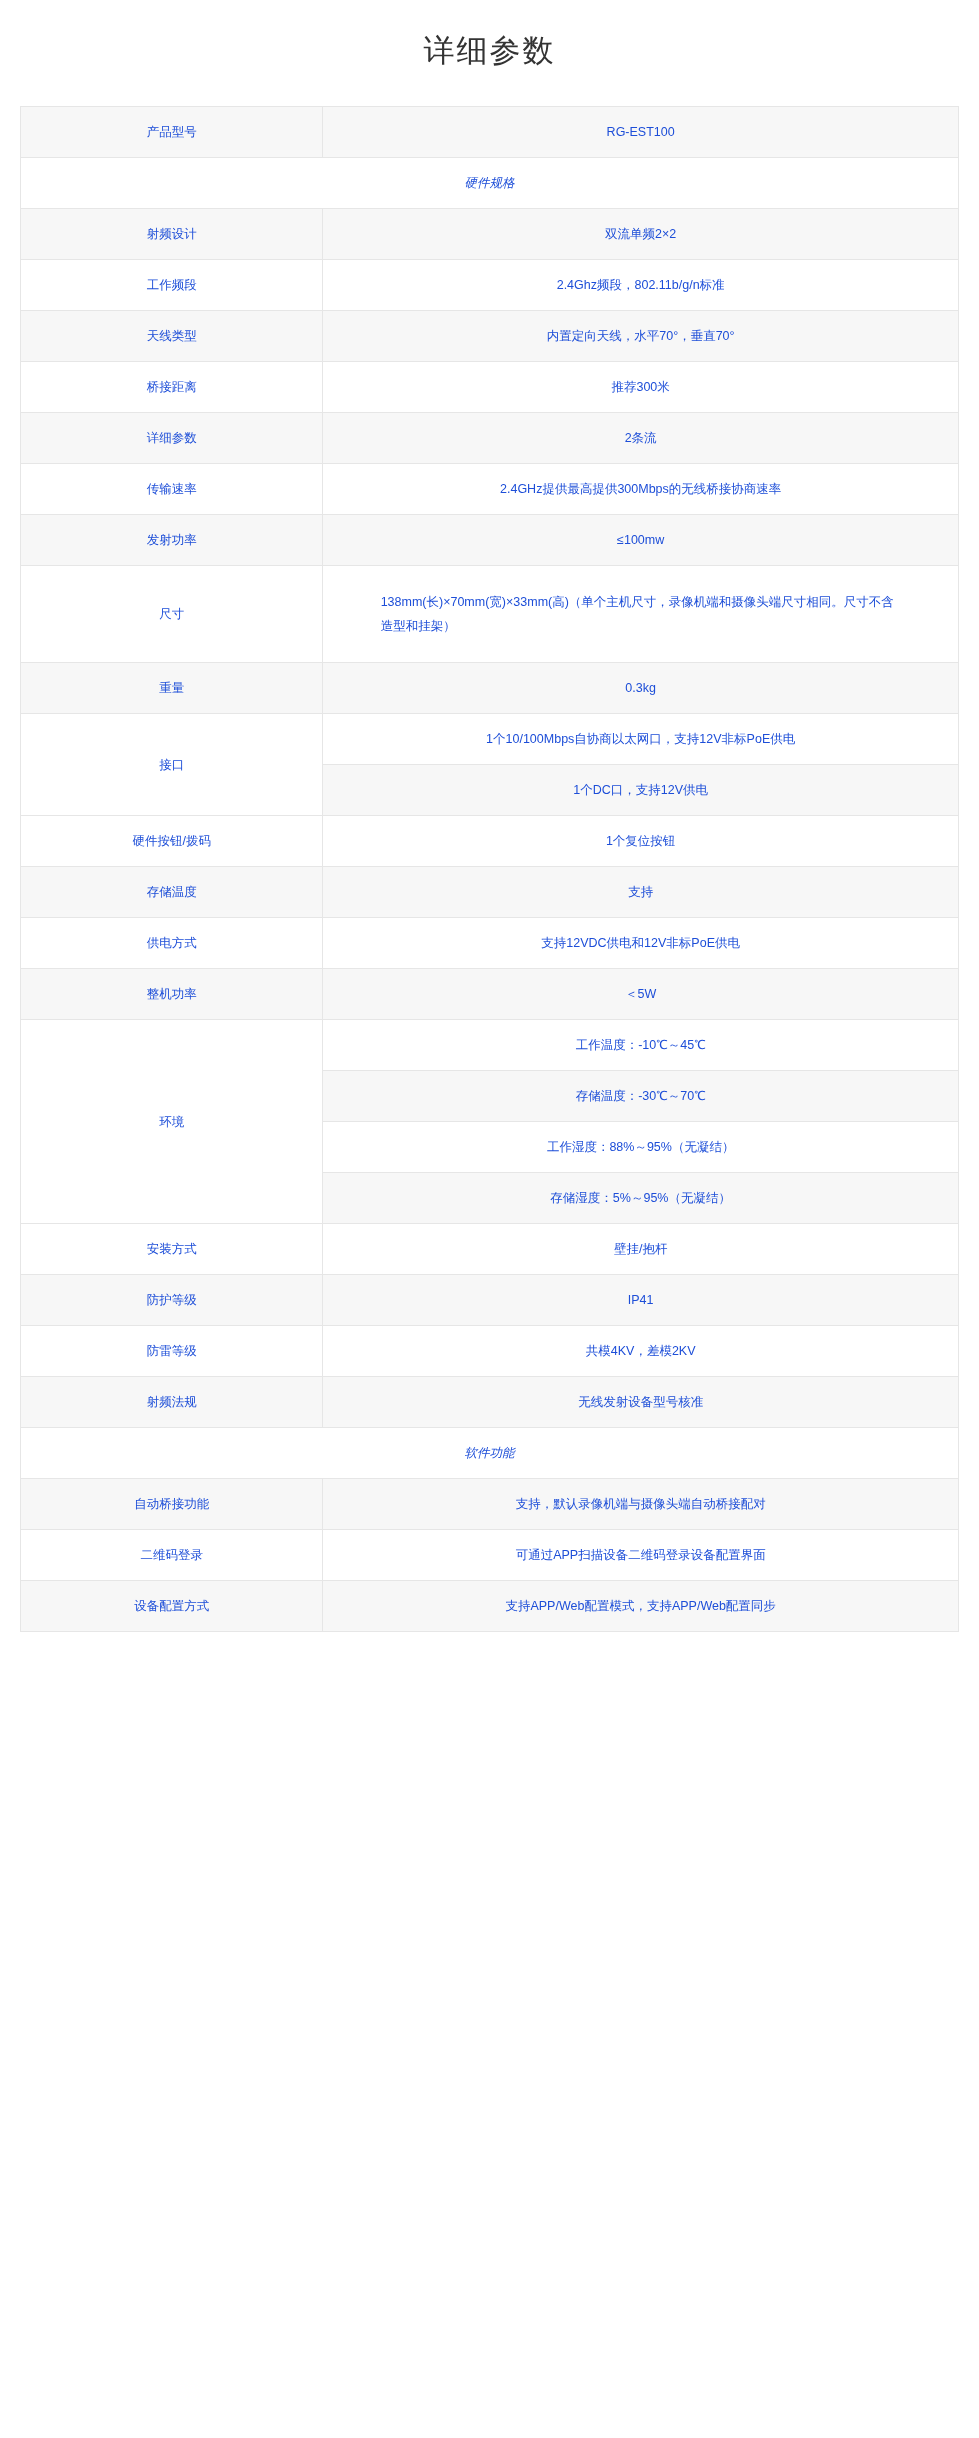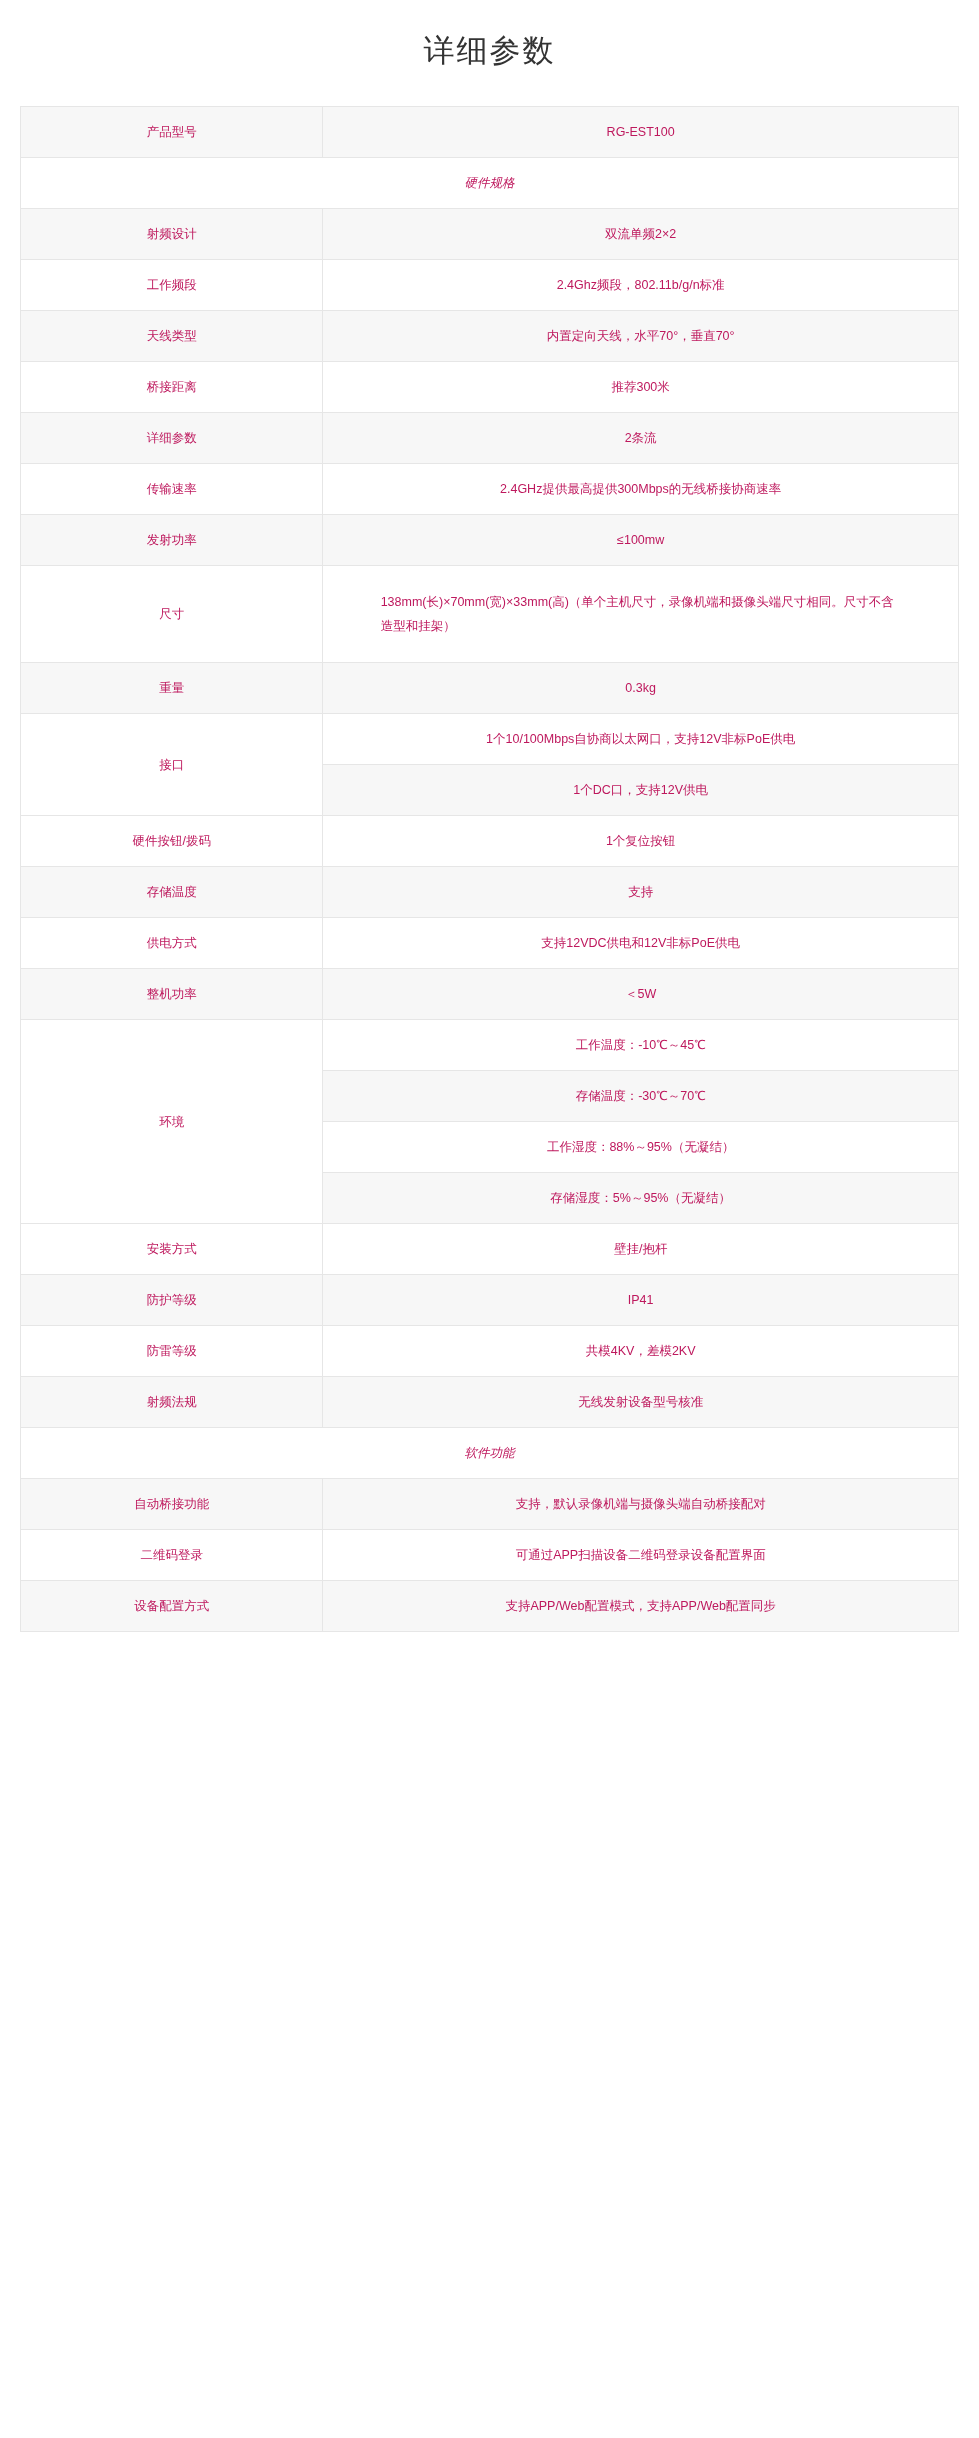--- a/index.html
+++ b/index.html
@@ -34,21 +34,21 @@
   }
   table.spec-table {
     width: 939px;
     border-collapse: collapse;
     table-layout: fixed;
     border: 1px solid #e6e6e6;
   }
   table.spec-table td {
     border: 1px solid #e6e6e6;
     font-size: 12.5px;
-    color: #be185d;
+    color: #1d4ed8;
     text-align: center;
     vertical-align: middle;
     padding: 14px 12px;
     line-height: 22px;
     box-sizing: border-box;
   }
   td.label-cell {
     width: 302px;
   }
   td.value-cell {

